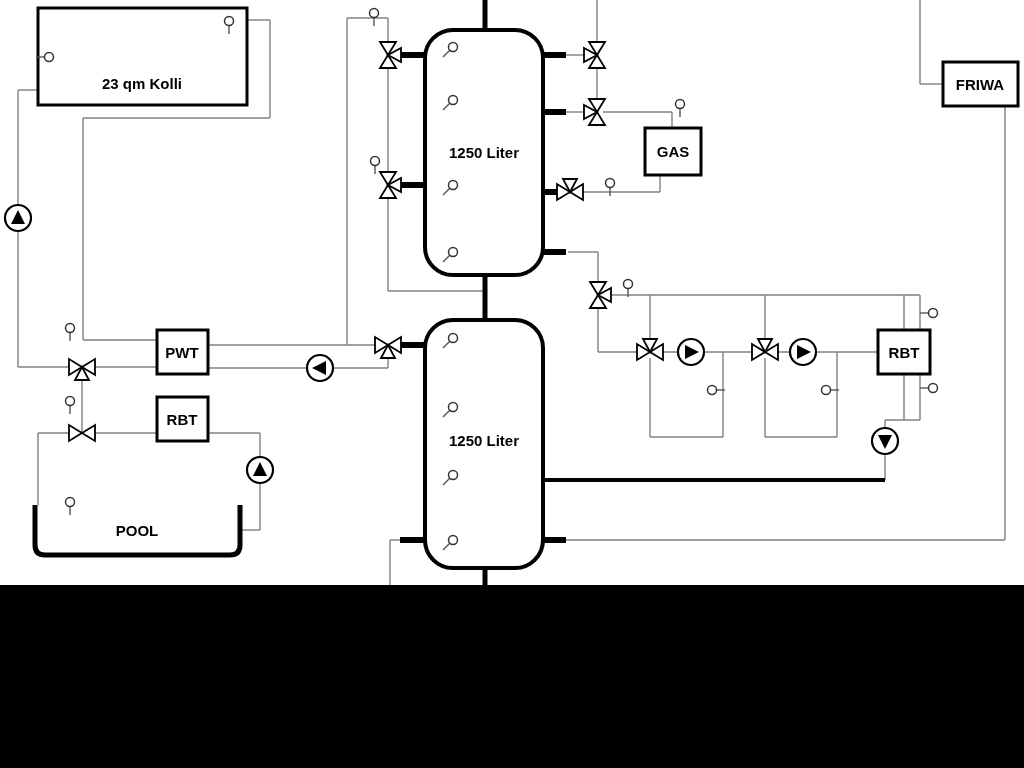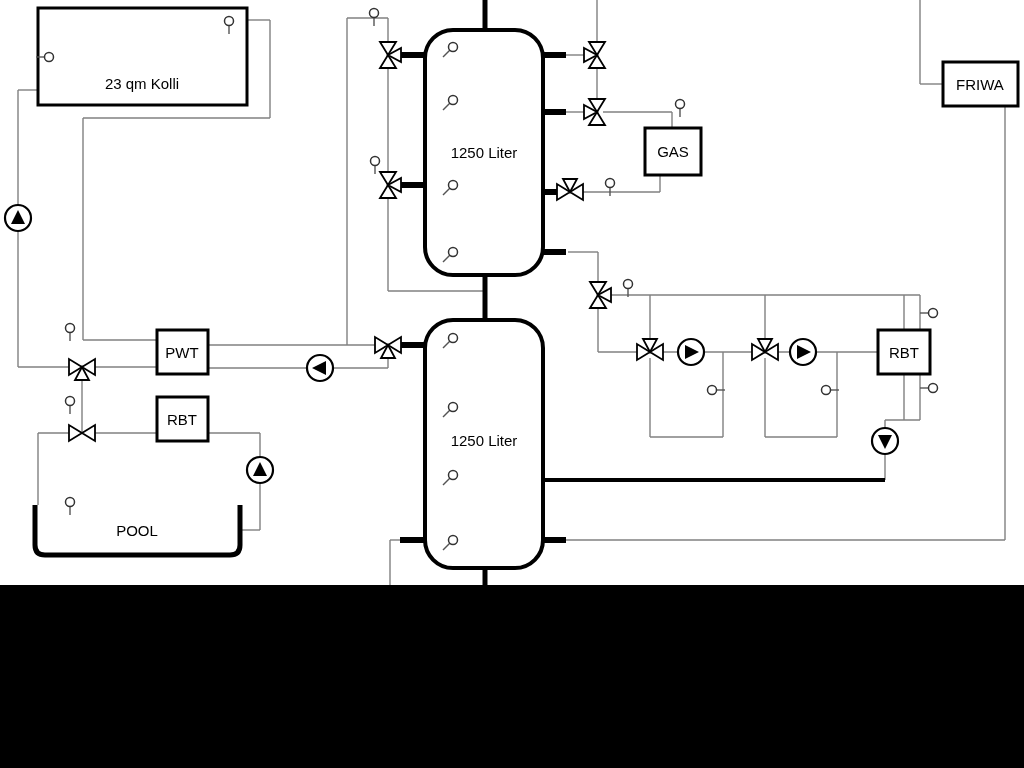--- a/index.html
+++ b/index.html
@@ -1,16 +1,16 @@
 <!DOCTYPE html>
 <html><head>
 <meta charset="utf-8">
 <style>
   html,body{margin:0;padding:0;background:#fff;}
-  .stage{position:relative;width:1024px;height:768px;overflow:hidden;background:#fff;}
+  .stage{position:relative;width:1024px;height:768px;overflow:hidden;background:#fff;font-weight:bold;}
   svg{display:block;}
   text{font-family:"Liberation Sans","DejaVu Sans",sans-serif;font-size:15px;fill:#000;}
   .boxlabel{text-anchor:middle;}
   .box{fill:#ffffff;stroke:#000000;stroke-width:3;}
   .tank{fill:#ffffff;stroke:#000000;stroke-width:4;}
   .pool{fill:none;stroke:#000000;stroke-width:5;}
 </style>
 </head>
 <body>
 

